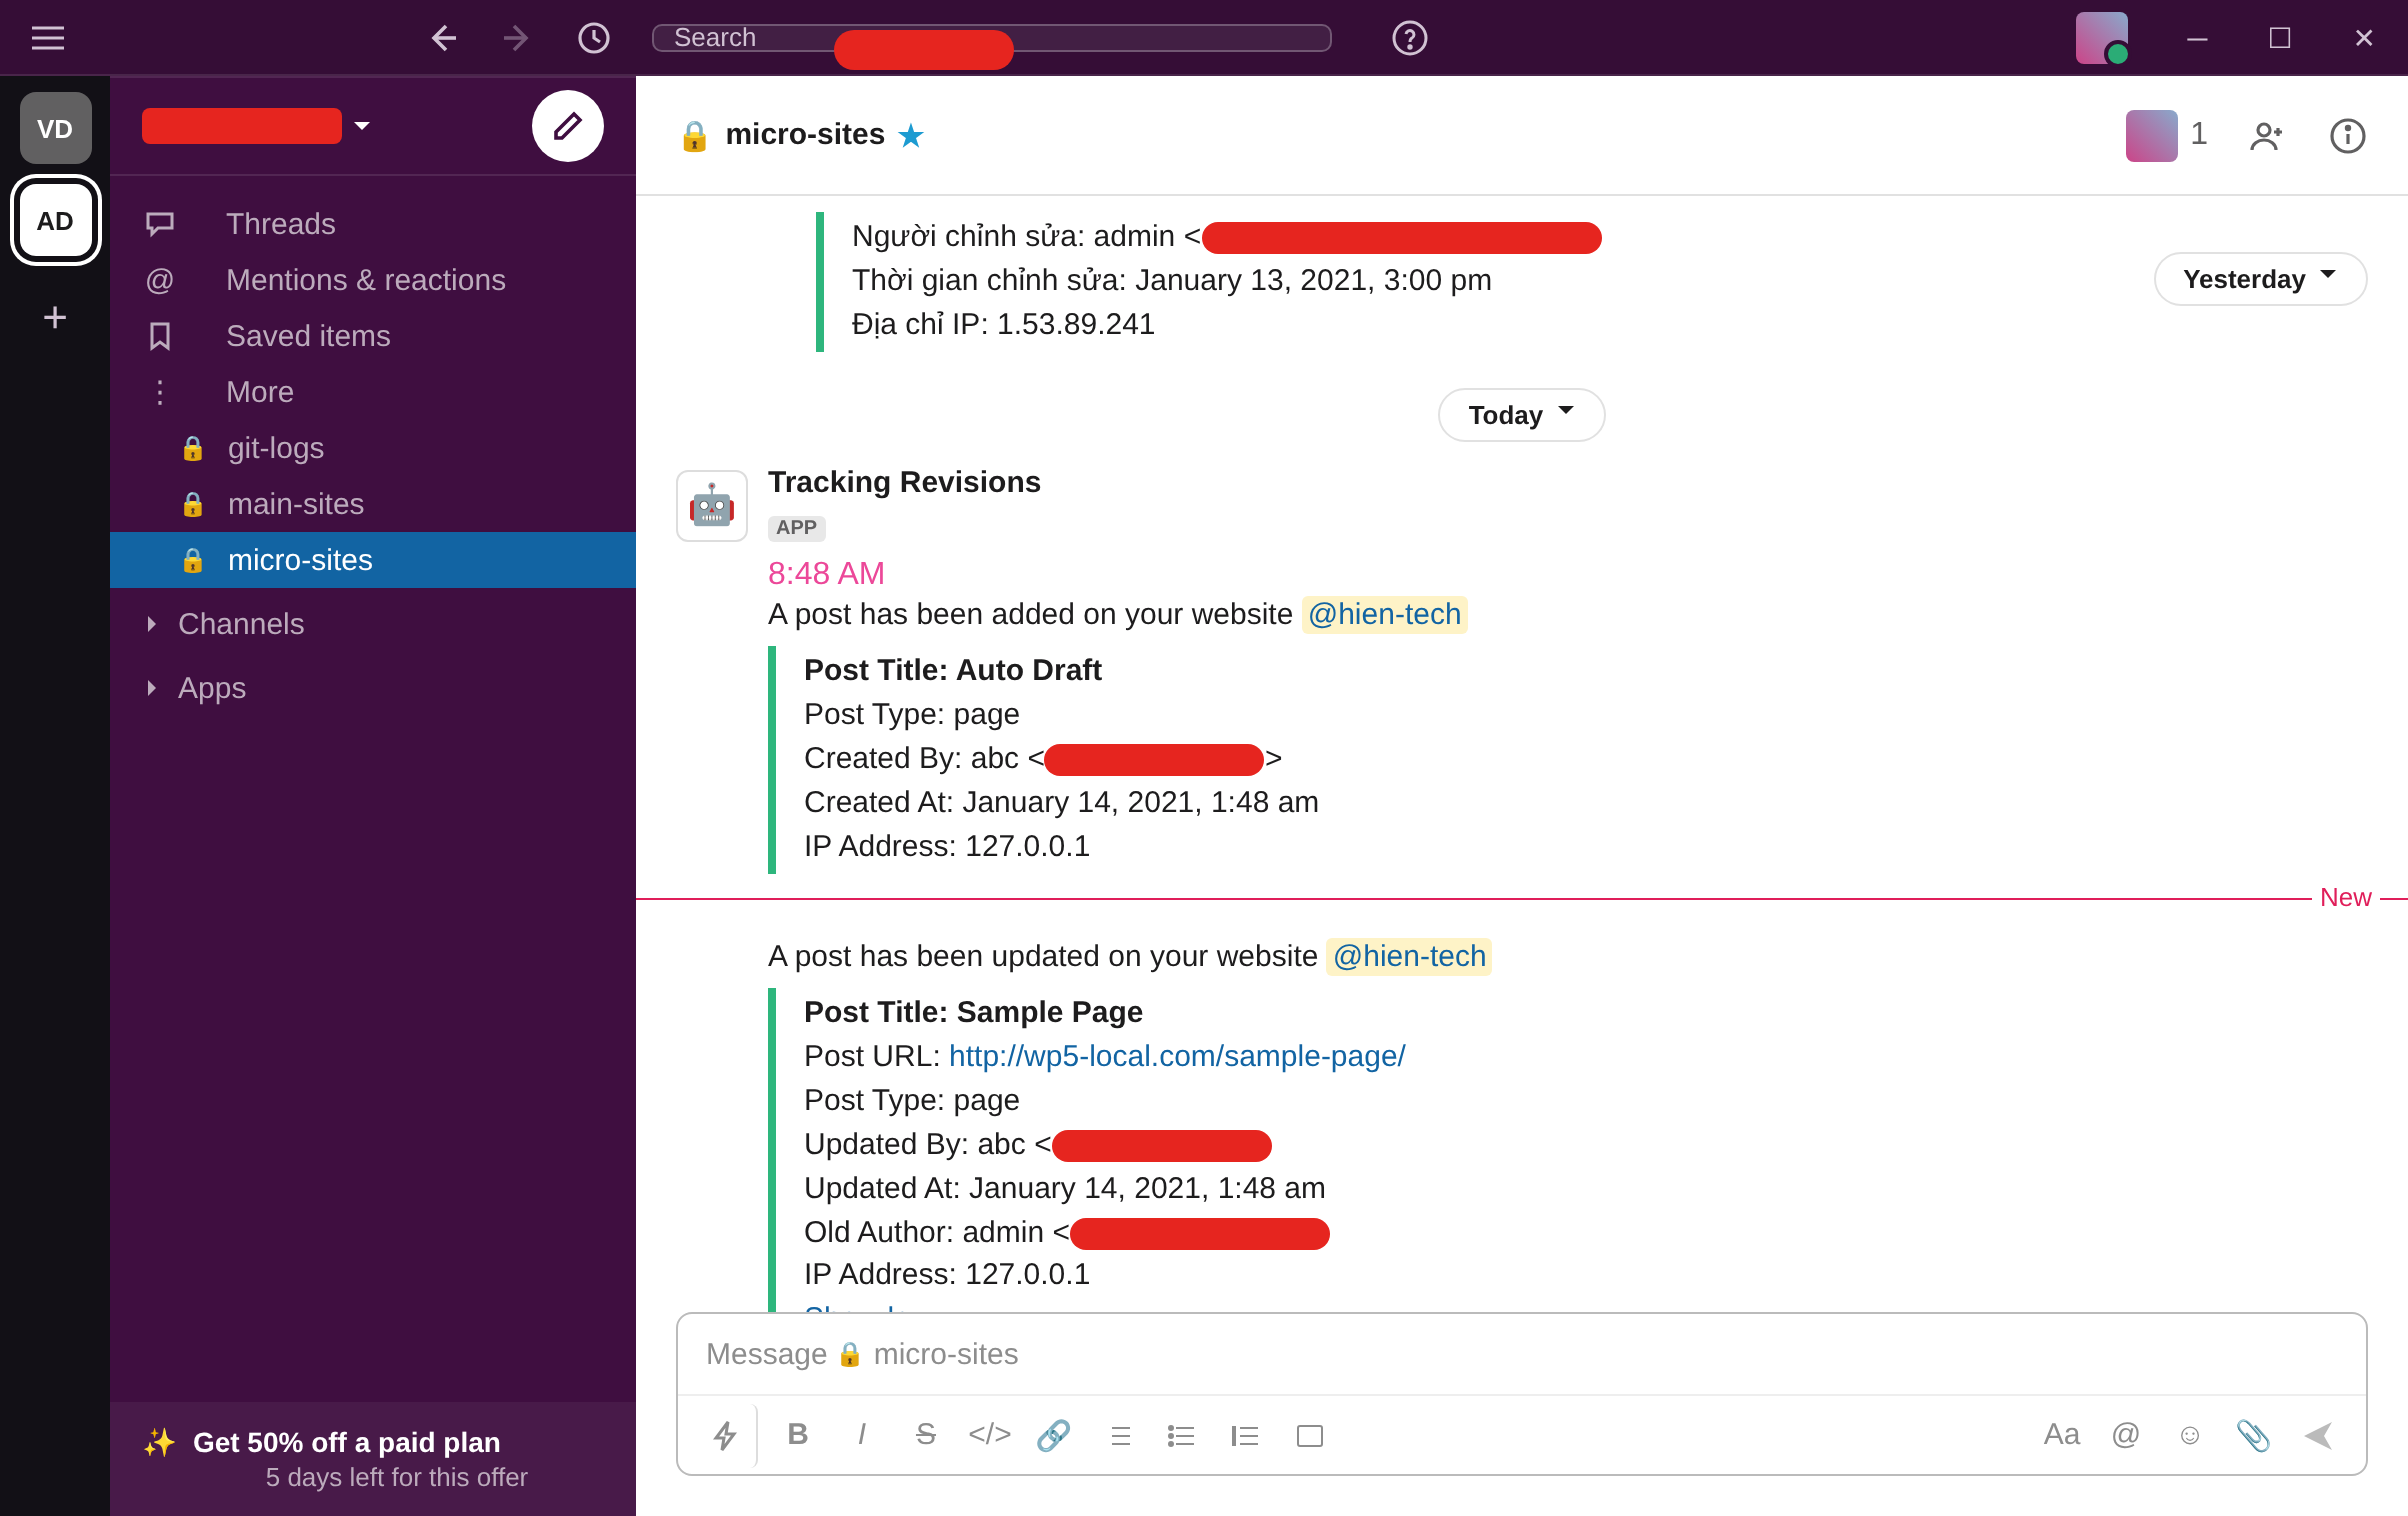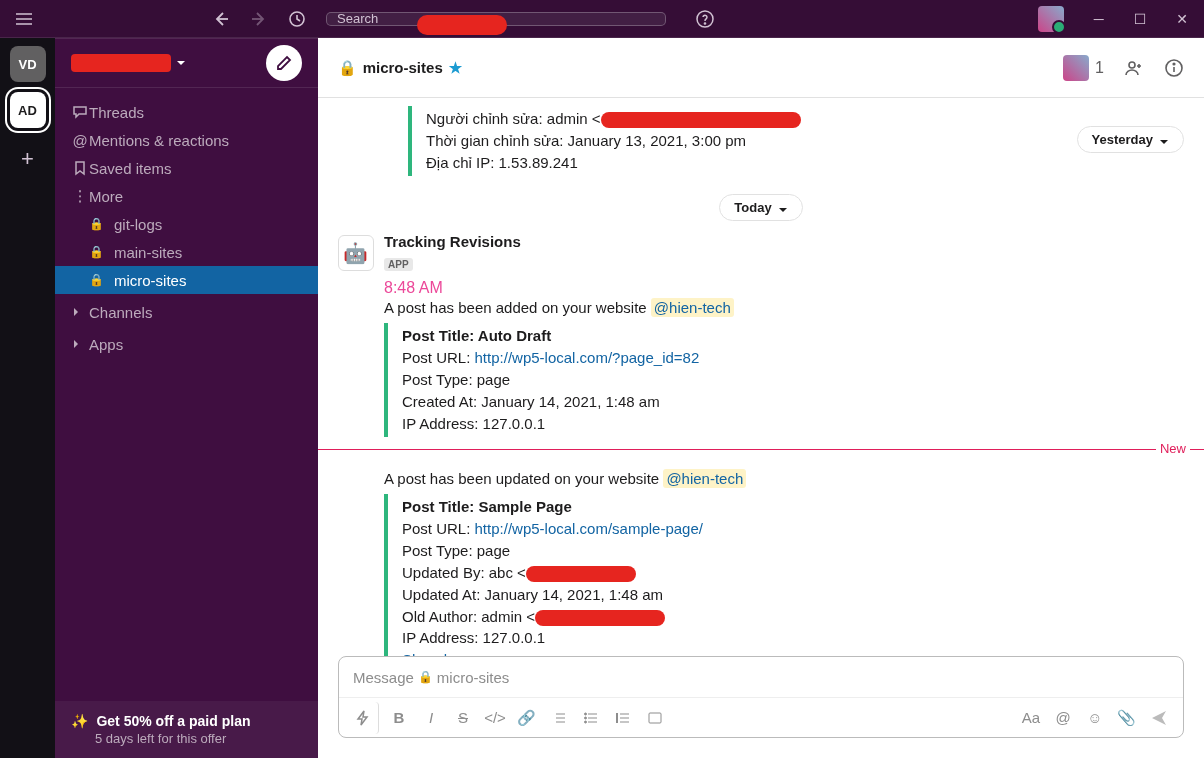--- a/index.html
+++ b/index.html
@@ -24,29 +24,29 @@
 .ws-badge { width: 36px; height: 36px; border-radius: 8px; background: #616061; color: #fff; display: flex; align-items: center; justify-content: center; font-weight: 700; font-size: 13px; cursor: pointer; }
 .ws-badge.active { background: #fff; color: #1d1c1d; box-shadow: 0 0 0 3px #121016, 0 0 0 5px #fff; }
 .rail .add { color: #d1c2d3; font-size: 22px; margin-top: 8px; cursor: pointer; }
 
 .sidebar { width: 263px; background: #3f0e40; color: #bcabbc; display: flex; flex-direction: column; font-size: 15px; }
 .sidebar-header { height: 50px; display: flex; align-items: center; padding: 0 16px; border-bottom: 1px solid rgba(255,255,255,0.1); border-top: 1px solid rgba(255,255,255,0.1); }
 .sidebar-header .ws-name { font-weight:700; color:#fff; display:flex; align-items:center; gap:4px; flex:1; position:relative; }
 .sidebar-header .ws-redact { width: 100px; height: 18px; background:#e6251f; border-radius: 4px; }
 .sidebar-header .compose { width:36px; height:36px; background:#fff; border-radius:50%; display:flex; align-items:center; justify-content:center; color:#3f0e40; cursor:pointer; }
 .sidebar-list { padding: 10px 0; }
-.sb-item { height: 28px; display:flex; align-items:center; padding: 0 16px; gap:0; cursor:pointer; }
+.sb-item { height: 28px; display:flex; align-items:center; padding: 0 16px; gap:24px; cursor:pointer; }
 .sb-item .ic { width: 18px; display:flex; align-items:center; justify-content:center; }
 .sb-section { height: 28px; display:flex; align-items:center; padding: 0 16px; gap:8px; cursor:pointer; margin-top:4px; }
 .sb-chan { height: 28px; display:flex; align-items:center; padding: 0 16px 0 34px; gap:10px; cursor:pointer; font-size:15px; }
 .sb-chan.active { background:#1264a3; color:#fff; }
 .sb-chan .lock { font-size:12px; }
 .sidebar-offer { margin-top:auto; background: rgba(255,255,255,0.05); padding: 12px 16px; font-size:14px; }
 .sidebar-offer .offer-title { color:#fff; font-weight:700; display:flex; gap:8px; align-items:center; }
-.sidebar-offer .offer-sub { color:#bcabbc; font-size:13px; margin-top:2px; margin-left:24px; }
+.sidebar-offer .offer-sub { color:#bcabbc; font-size:13px; margin-top:2px; margin-left:24px;text-align:center; }
 
 .content { flex:1; background:#fff; display:flex; flex-direction:column; overflow:hidden; }
 .chan-header { height: 60px; border-bottom: 1px solid #e1e1e1; display:flex; align-items:center; padding: 0 20px; }
 .chan-header .chan-left { flex:1; }
 .chan-header .chan-name { font-weight:900; font-size:15px; color:#1d1c1d; display:flex; align-items:center; gap:6px; }
 .chan-header .star { color:#1d9bd1; }
 .chan-header .topic { font-size:13px; color:#616061; }
 .chan-header .chan-right { display:flex; align-items:center; gap:20px; color:#616061; }
 .chan-header .members { display:flex; align-items:center; gap:6px; }
 .chan-header .mem-avatar { width:26px; height:26px; border-radius:4px; background: linear-gradient(45deg,#c48,#8ac); }
@@ -65,21 +65,21 @@
 .attachment { border-left: 4px solid #2eb67d; padding: 2px 0 2px 14px; margin-top: 4px; margin-left: 0; }
 .attachment.continued { margin-left: 46px; }
 .att-title { font-weight:700; color:#1d1c1d; }
 .att-line { color:#1d1c1d; font-size:15px; line-height:1.46; }
 .att-line a { color:#1264a3; text-decoration:none; }
 .att-line .rd { display:inline-block; height:16px; background:#e6251f; border-radius:8px; vertical-align:middle; }
 .continued-text { margin-left: 46px; margin-top: 6px; }
 .show-less { color:#1264a3; font-size:15px; cursor:pointer; }
 
 .day-divider { position: relative; text-align: center; margin: 14px 0 8px; }
-.day-pill { display:inline-flex; align-items:flex-end; gap:6px; background:#fff; border:1px solid #e1e1e1; border-radius:24px; padding: 5px 14px; font-size:13px; font-weight:700; color:#1d1c1d; cursor:pointer; position:relative; z-index:1; }
+.day-pill { display:inline-flex; align-items:flex-start; gap:6px; background:#fff; border:1px solid #e1e1e1; border-radius:24px; padding: 5px 14px; font-size:13px; font-weight:700; color:#1d1c1d; cursor:pointer; position:relative; z-index:1; }
 .new-divider { position: relative; border-top: 1px solid #e01e5a; margin: 8px 0; }
 .new-divider .new-label { position:absolute; right:14px; top:-9px; background:#fff; color:#e01e5a; font-size:13px; padding:0 4px; }
 .date-divider-yesterday { position:absolute; right:20px; top: 28px; }
 
 .composer { margin: 0 20px 20px; border:1px solid #bbb; border-radius:8px; }
 .composer-input { padding: 10px 14px; color:#8d8d8d; font-size:15px; min-height: 40px; display:flex; align-items:center; gap:4px; }
 .composer-toolbar { height: 40px; border-top: 1px solid #eee; display:flex; align-items:center; padding: 0 8px; }
 .tb-btn { width:32px; height:32px; display:flex; align-items:center; justify-content:center; color:#8d8d8d; cursor:pointer; border-radius:4px; font-size:15px; }
 .tb-btn.lightning { border-right: 1px solid #ddd; margin-right: 4px; }
 .tb-sep { flex:1; }
@@ -283,22 +283,22 @@
         <div class="bot-avatar">🤖</div>
         <div class="msg-body">
           <div class="msg-head">
             <span class="msg-author">Tracking Revisions</span>
             <span class="app-badge">APP</span>
             <span class="msg-time">8:48 AM</span>
           </div>
           <div class="msg-text"><span>A post has been added on your website  </span><span class="mention">@hien-tech</span></div>
           <div class="attachment">
             <div class="att-line att-title">Post Title: Auto Draft</div>
-            <div class="att-line"><span>Post URL: </span><a href="#">http://wp5-local.com/?page_id=82</a></div>
             <div class="att-line">Post Type: page</div>
+            <div class="att-line"><span>Created By: abc &lt;</span><span class="rd" style="width:110px;"></span>&gt;</div>
             <div class="att-line">Created At: January 14, 2021, 1:48 am</div>
             <div class="att-line">IP Address: 127.0.0.1</div>
           </div>
         </div>
       </div>
 
       <div class="new-divider">
           <span class="new-label">New</span>
         </div>
 

